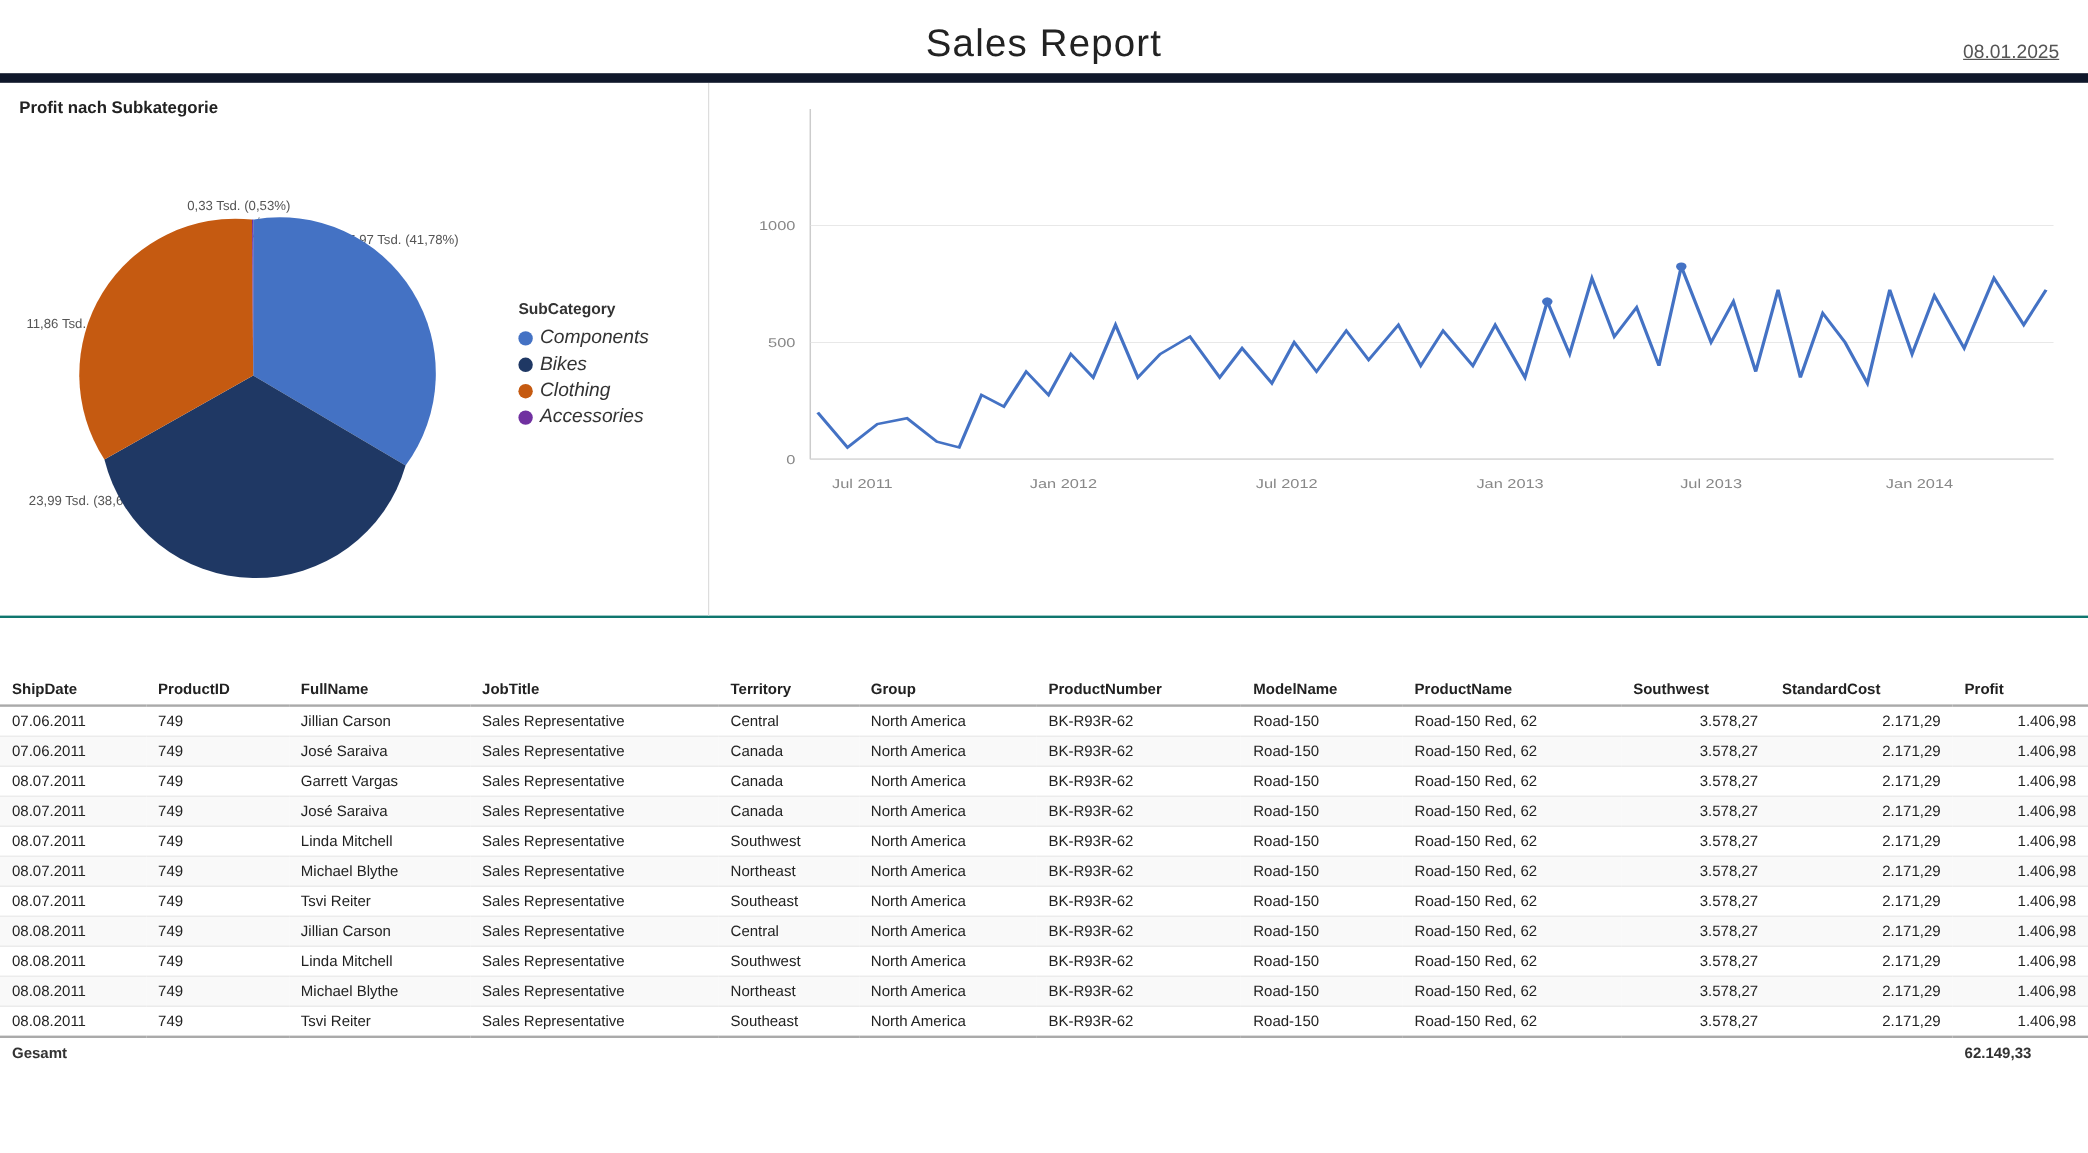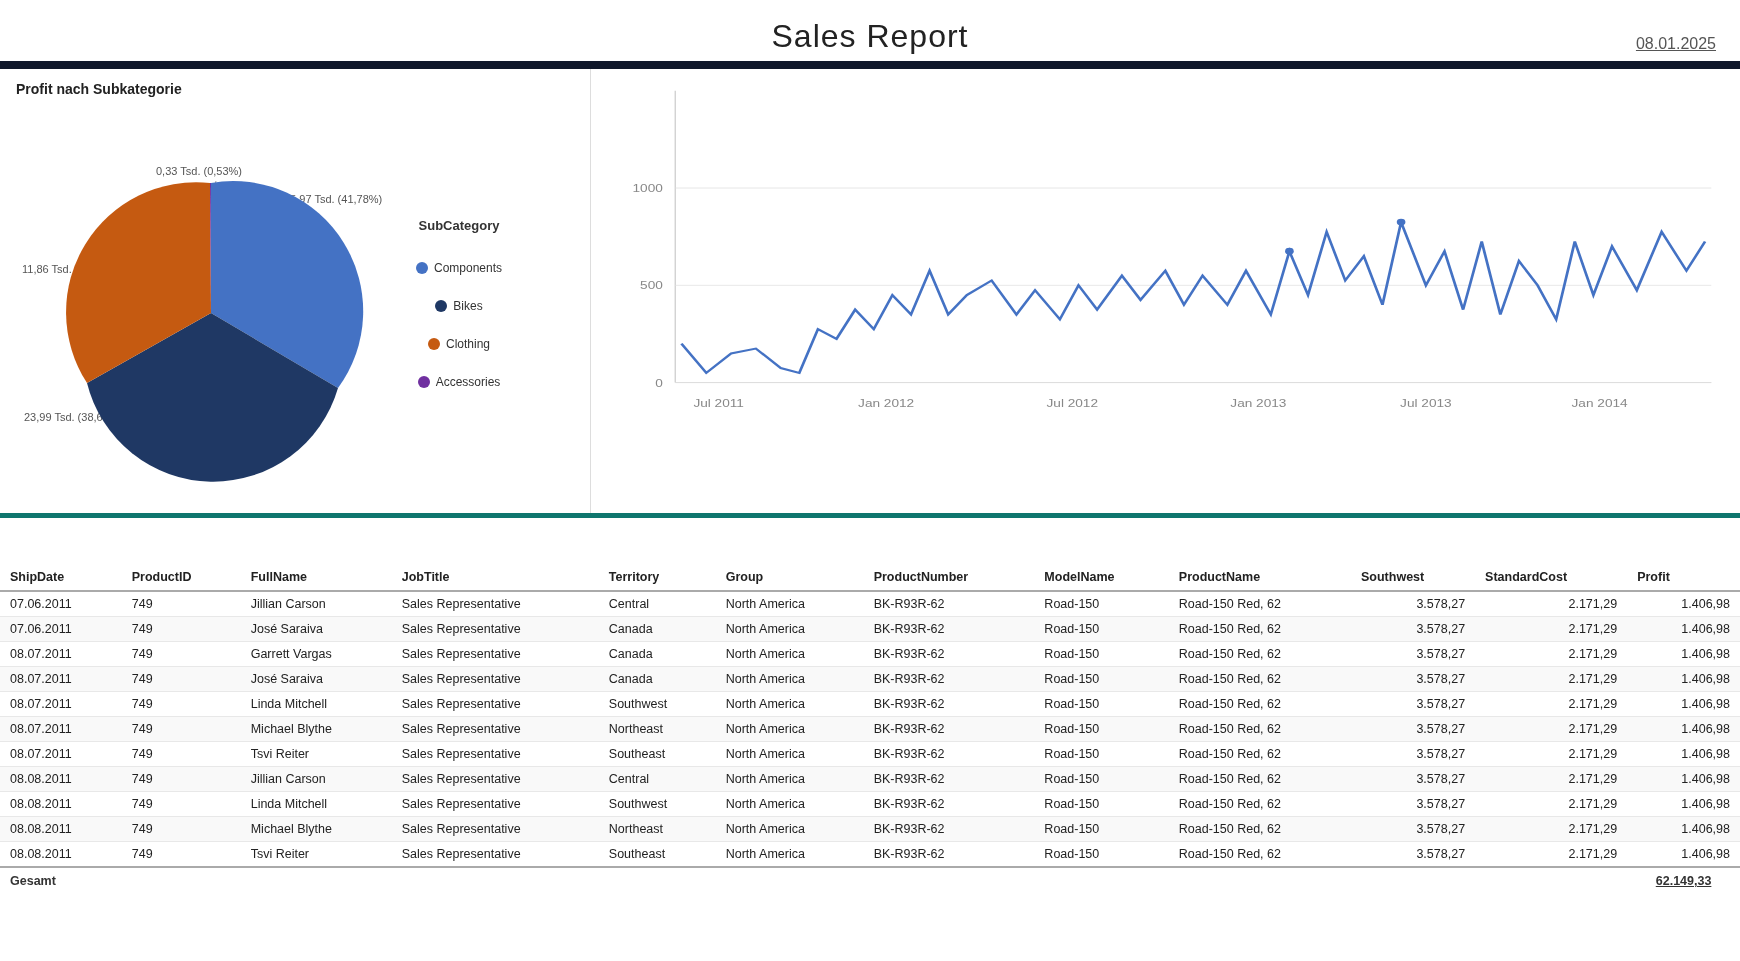--- a/index.html
+++ b/index.html
@@ -26,21 +26,21 @@
       right: 24px;
       bottom: 8px;
       font-size: 16px;
       color: #555;
       text-decoration: underline;
     }
     .charts-row {
       display: flex;
       flex-direction: row;
       width: 100%;
-      border-bottom: 5px solid #0f766e;
+      border-bottom: 2px solid #0f766e;
     }
     .chart-panel {
       flex: 1;
       padding: 12px 16px;
       border-right: 1px solid #ddd;
     }
     .chart-panel:last-child { border-right: none; }
     .chart-title {
       font-size: 14px;
       font-weight: 600;
@@ -49,36 +49,36 @@
     }
     
     .pie-container {
       display: flex;
       align-items: center;
       justify-content: flex-start;
       padding: 8px 0;
     }
     .pie-svg { flex-shrink: 0; }
     .pie-legend {
-      margin-left: 20px;
+      margin-left: 36px;
       display: flex;
       flex-direction: column;
-      gap: 24px;
-      align-items: center;
+      gap: 4px;
     }
     .legend-title {
       font-weight: 700;
       font-size: 13px;
       margin-bottom: 4px;
     }
     .legend-item {
       display: flex;
       align-items: center;
       gap: 6px;
-      font-size: 12px;
+      font-size: 16px;
+      font-style: italic;
     }
     .legend-dot {
       width: 12px;
       height: 12px;
       border-radius: 50%;
       flex-shrink: 0;
     }
     
     .line-chart-area {
       position: relative;
@@ -440,17 +440,17 @@
           <td>Road-150 Red, 62</td>
           <td style="text-align: right;">3.578,27</td>
           <td style="text-align: right;">2.171,29</td>
           <td style="text-align: right;">1.406,98</td>
         </tr>
       </tbody>
     <tfoot>
       <tr>
         <td>Gesamt</td>
         <td colspan="10"></td>
-        <td style="text-align:center;text-decoration:underline;">62.149,33</td>
+        <td style="text-align:left;">62.149,33</td>
       </tr>
     </tfoot>
   </table>
 </div>
 
 </body></html>

